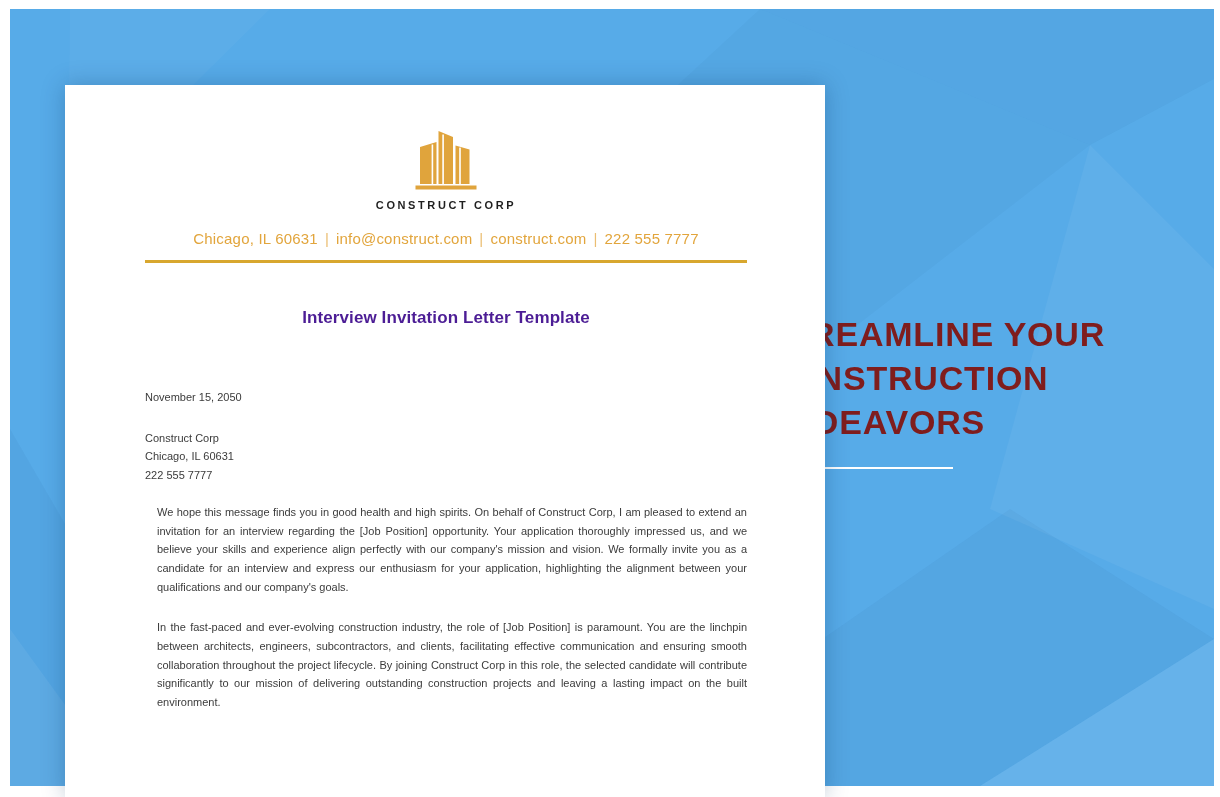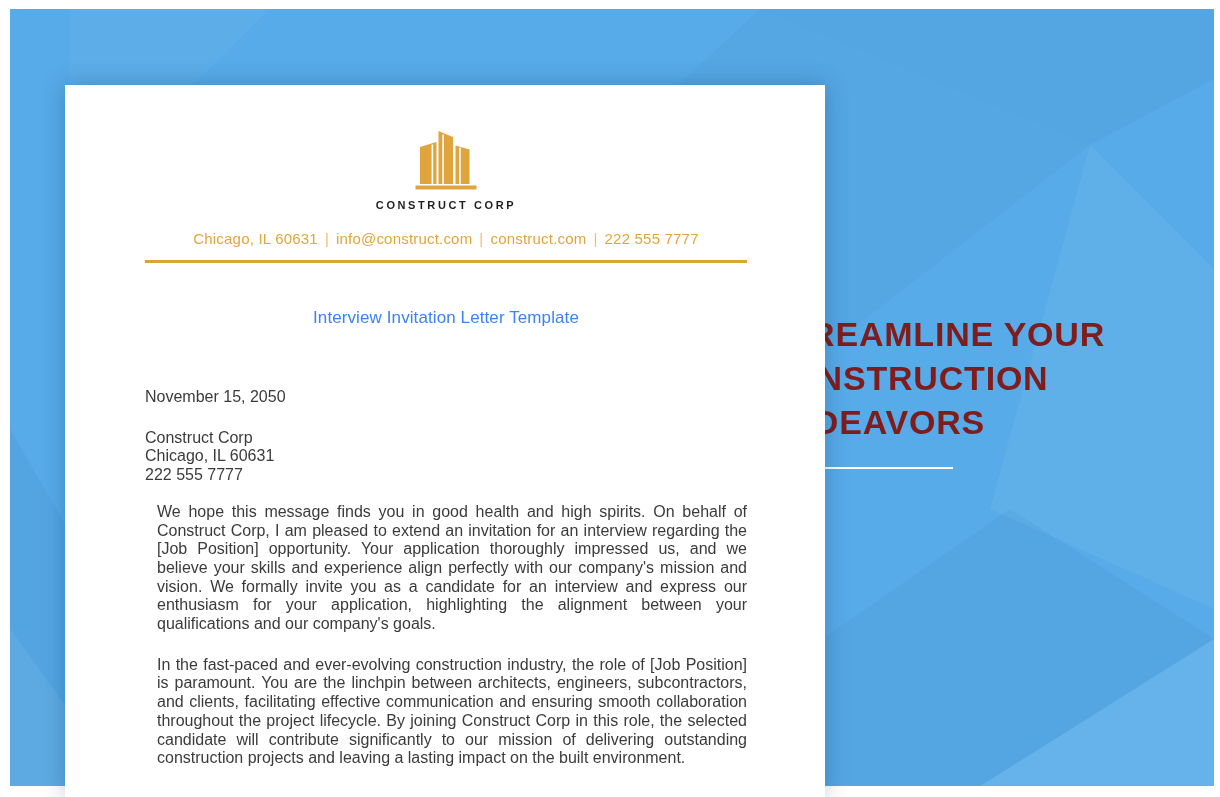--- a/index.html
+++ b/index.html
@@ -20,23 +20,23 @@
            background:#ffffff; box-shadow:0 0 22px rgba(8,48,90,0.28); }
   .paper-inner { padding:0 78px 0 80px; }
 
   .logo-icon { display:block; margin:43px auto 0; width:66px; height:62px; }
   .brand-name { margin-top:9px; text-align:center; font-size:11px; font-weight:700;
                 letter-spacing:2.6px; color:#1F1F1F; }
   .contact-line { margin-top:19px; text-align:center; font-size:15px; color:#E2A53C; letter-spacing:0.2px; }
   .contact-line .sep { padding:0 7px; color:#EBBE72; }
   .gold-rule { margin-top:13px; height:3px; background:#D8A72E; }
 
-  .letter-title { margin-top:45px; text-align:center; font-size:17px; font-weight:400; color:#3b82f6; letter-spacing:0.1px; }
+  .letter-title { margin-top:45px; text-align:center; font-size:17px; font-weight:700; color:#4c1d95; letter-spacing:0.1px; }
 
-  .body-text { font-size:16px; color:#3B3B3B; line-height:18.7px; }
+  .body-text { font-size:11px; color:#3B3B3B; line-height:18.7px; }
   .date-line { margin-top:60px; }
   .recipient-block { margin-top:22px; }
   .salutation { margin-top:21px; }
   .para { margin-top:18px; text-align:justify;margin-left:12px; }
   .para + .para { margin-top:22px; }
 </style>
 </head>
 <body>
 
 <div class="canvas">

